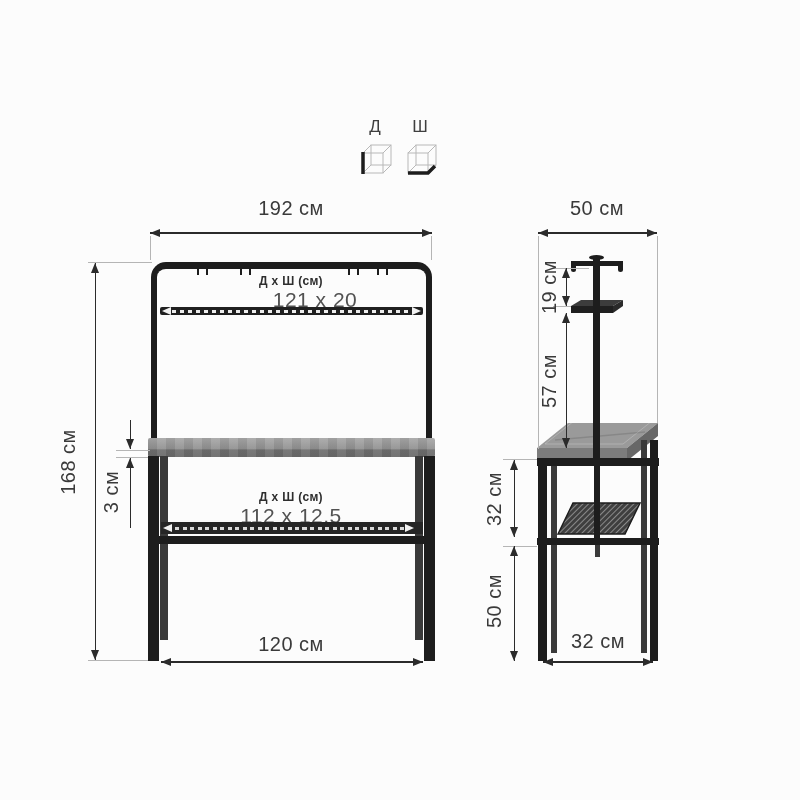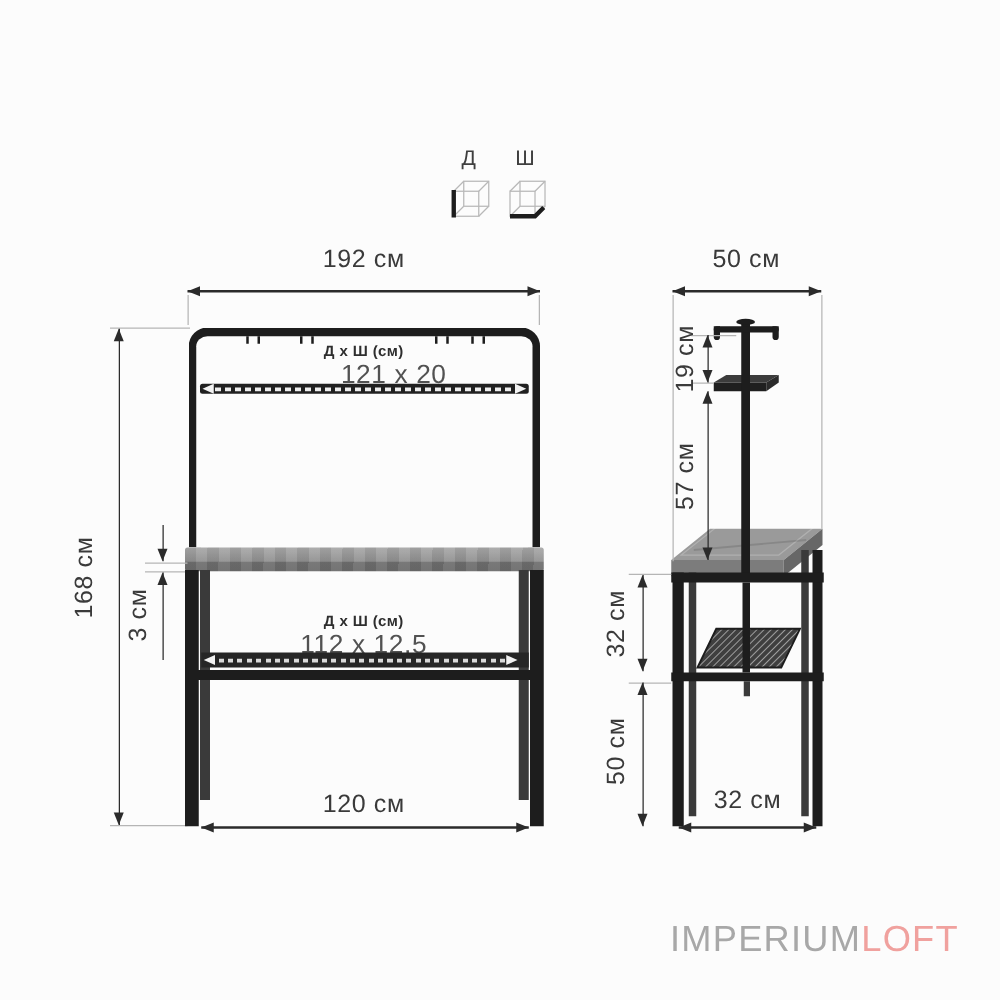--- a/index.html
+++ b/index.html
@@ -206,17 +206,14 @@
   <div class="ln" style="left:513.5px; top:546px; width:1.5px; height:115px;"></div>
   <div class="ar ar-u" style="left:510px; top:546px;"></div>
   <div class="ar ar-d" style="left:510px; top:651px;"></div>
   <div class="vlabel" style="left:494px; top:601px;">50 см</div>
 
   <div class="ln" style="left:543px; top:661px; width:110px; height:1.5px;"></div>
   <div class="ar ar-l" style="left:543px; top:658px;"></div>
   <div class="ar ar-r" style="left:643px; top:658px;"></div>
   <div class="hlabel" style="left:598px; top:641px;">32 см</div>
 
-  <div id="brand">
-    <span class="b1">IMPERIUM</span><span class="b2">LOFT</span>
-  </div>
 
 </div>
 
 </body></html>

